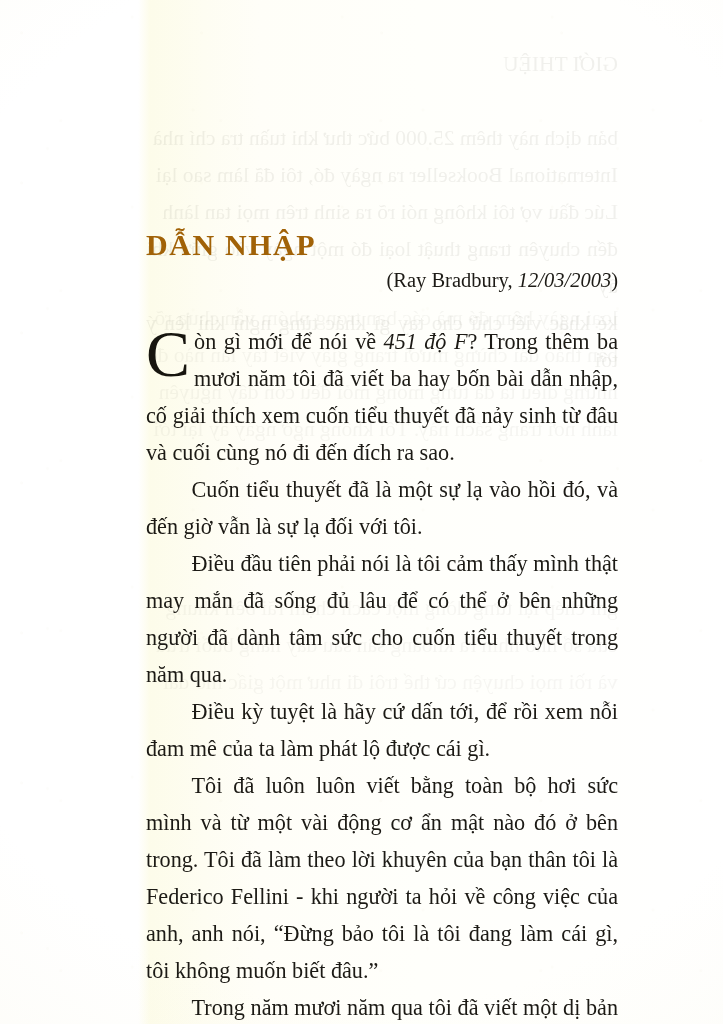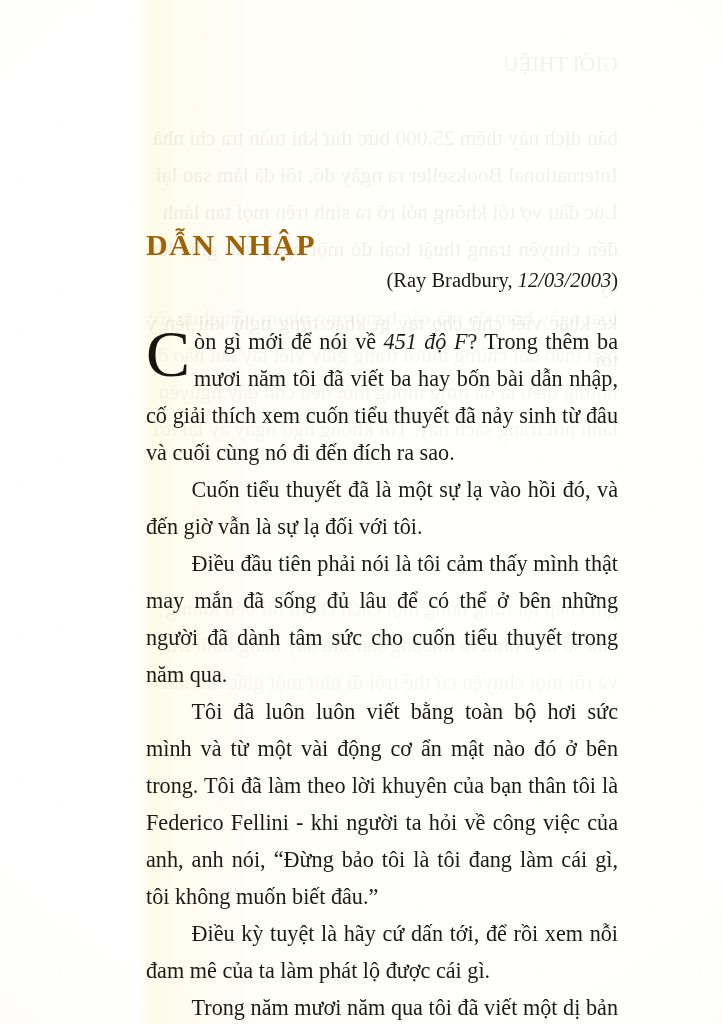--- a/index.html
+++ b/index.html
@@ -162,19 +162,19 @@
     <h1 class="chapter-title">DẪN NHẬP</h1>
 
     <p class="byline">
       <span>(Ray Bradbury, </span><span class="byline-date">12/03/2003</span><span>)</span>
     </p>
 
     <div class="body-copy">
         <p class="para first"><span class="dropcap">C</span><span>òn gì mới để nói về </span><em>451 độ F</em><span>? Trong thêm ba mươi năm tôi đã viết ba hay bốn bài dẫn nhập, cố giải thích xem cuốn tiểu thuyết đã nảy sinh từ đâu và cuối cùng nó đi đến đích ra sao.</span></p>
         <p class="para"><span>Cuốn tiểu thuyết đã là một sự lạ vào hồi đó, và đến giờ vẫn là sự lạ đối với tôi.</span></p>
         <p class="para"><span>Điều đầu tiên phải nói là tôi cảm thấy mình thật may mắn đã sống đủ lâu để có thể ở bên những người đã dành tâm sức cho cuốn tiểu thuyết trong năm qua.</span></p>
+        <p class="para"><span>Điều kỳ tuyệt là hãy cứ dấn tới, để rồi xem nỗi đam mê của ta làm phát lộ được cái gì.</span></p>
         <p class="para"><span>Tôi đã luôn luôn viết bằng toàn bộ hơi sức mình và từ một vài động cơ ẩn mật nào đó ở bên trong. Tôi đã làm theo lời khuyên của bạn thân tôi là Federico Fellini - khi người ta hỏi về công việc của anh, anh nói, “Đừng bảo tôi là tôi đang làm cái gì, tôi không muốn biết đâu.”</span></p>
-        <p class="para"><span>Điều kỳ tuyệt là hãy cứ dấn tới, để rồi xem nỗi đam mê của ta làm phát lộ được cái gì.</span></p>
         <p class="para"><span>Trong năm mươi năm qua tôi đã viết một dị bản đầu gồm 25.000 chữ của cuốn tiểu thuyết có nhan đề </span></p>
       </div>
 
   </div>
 </div>
 
 </body></html>

